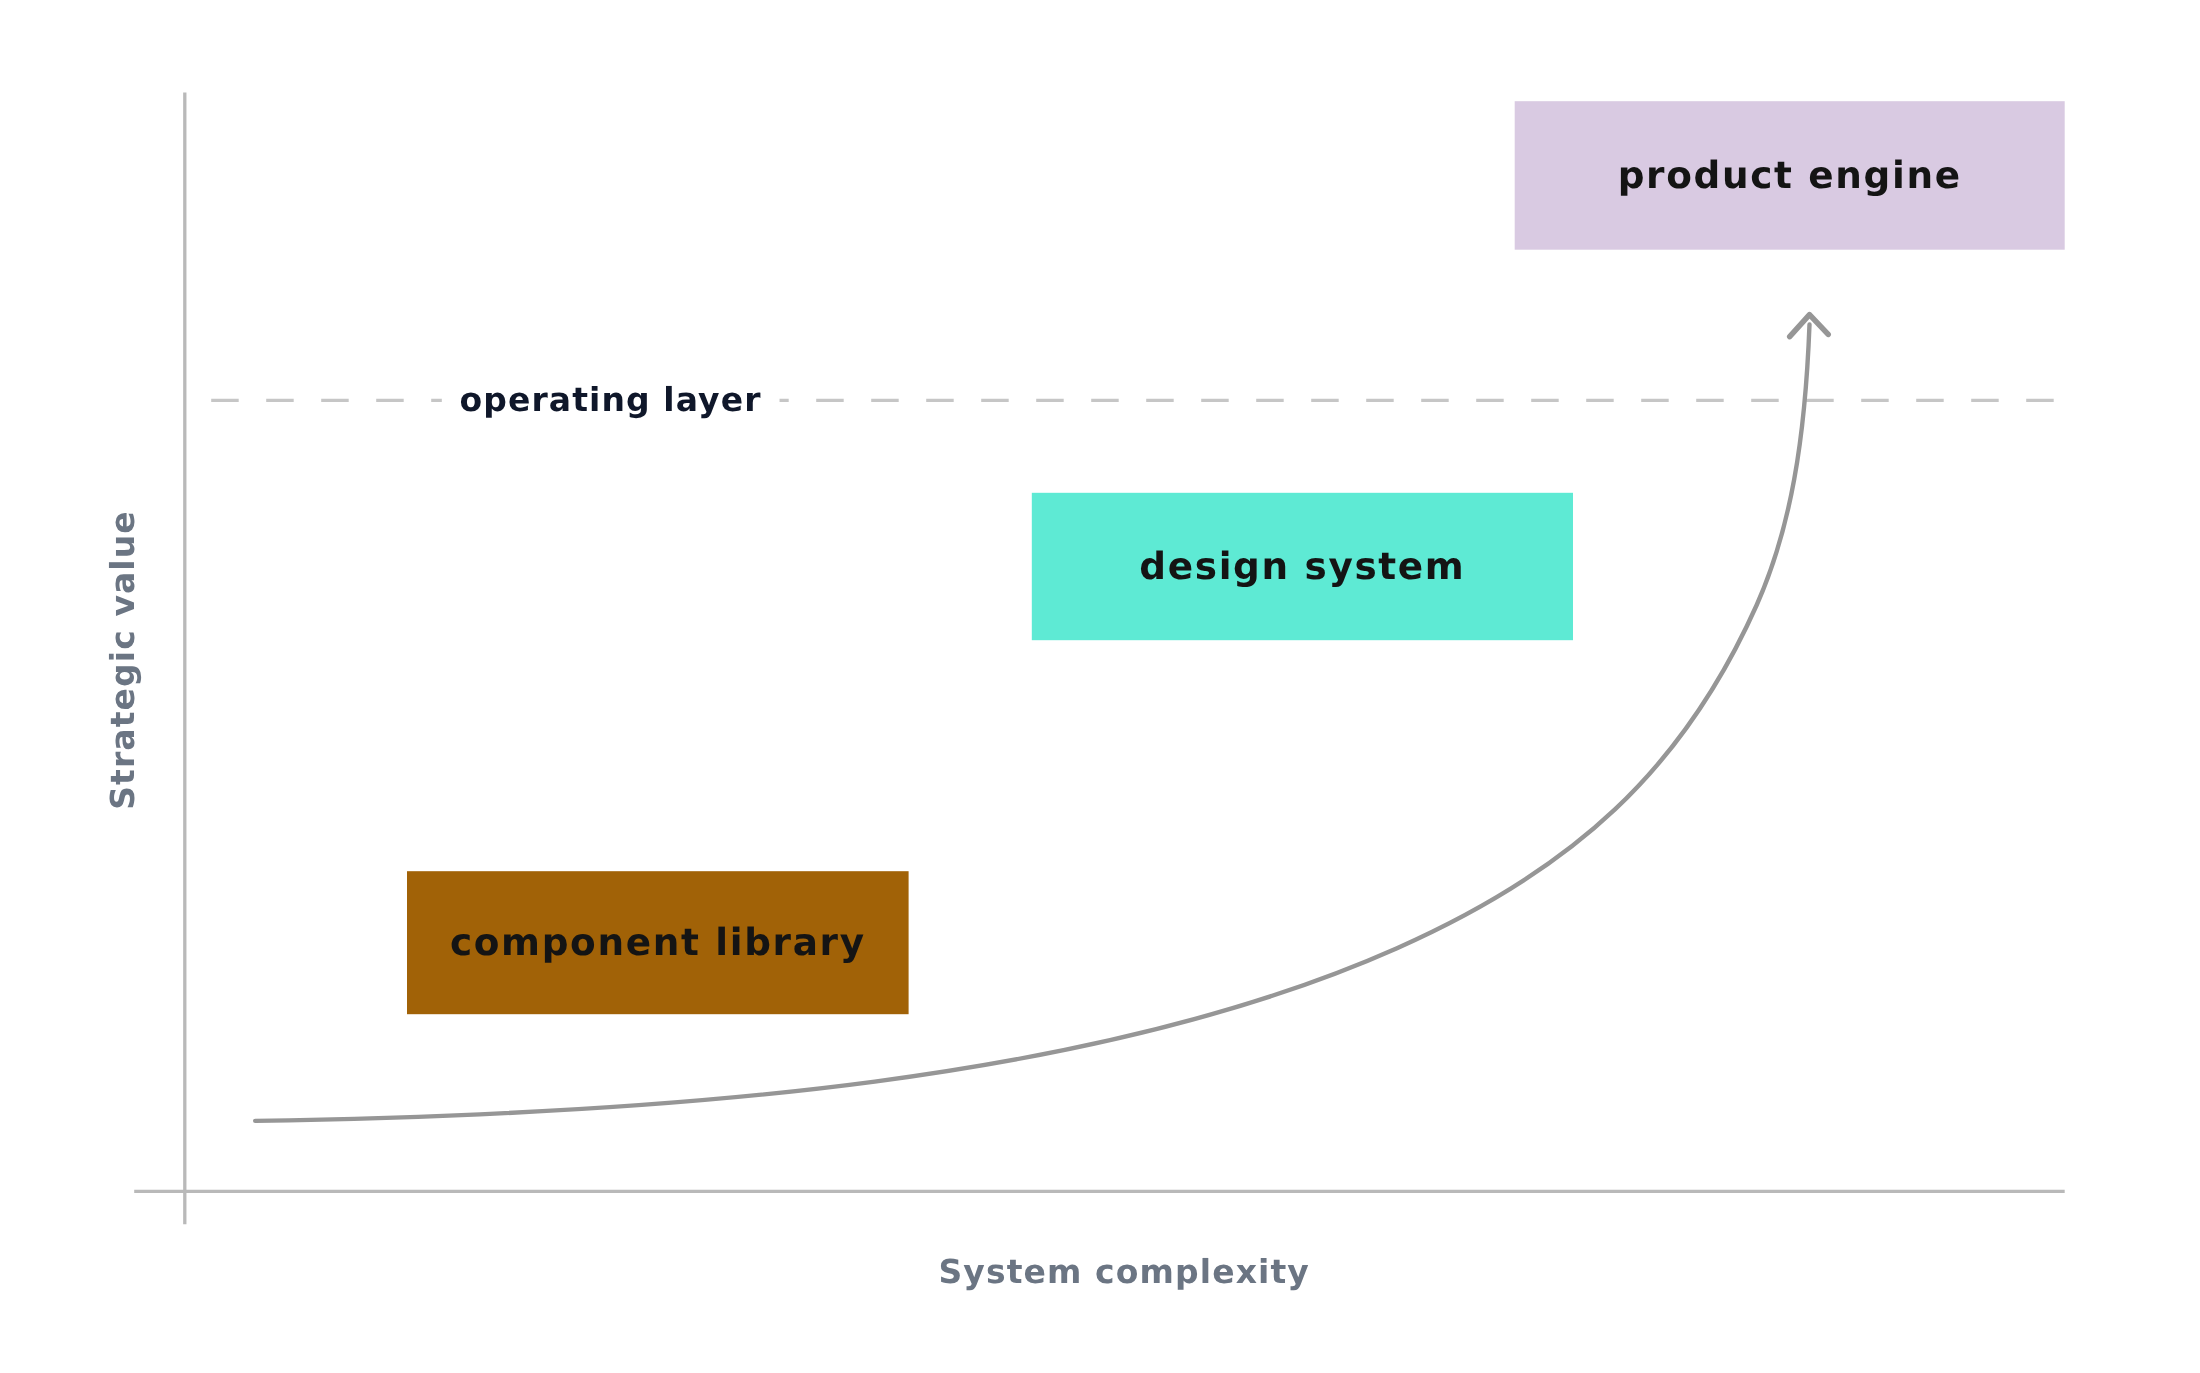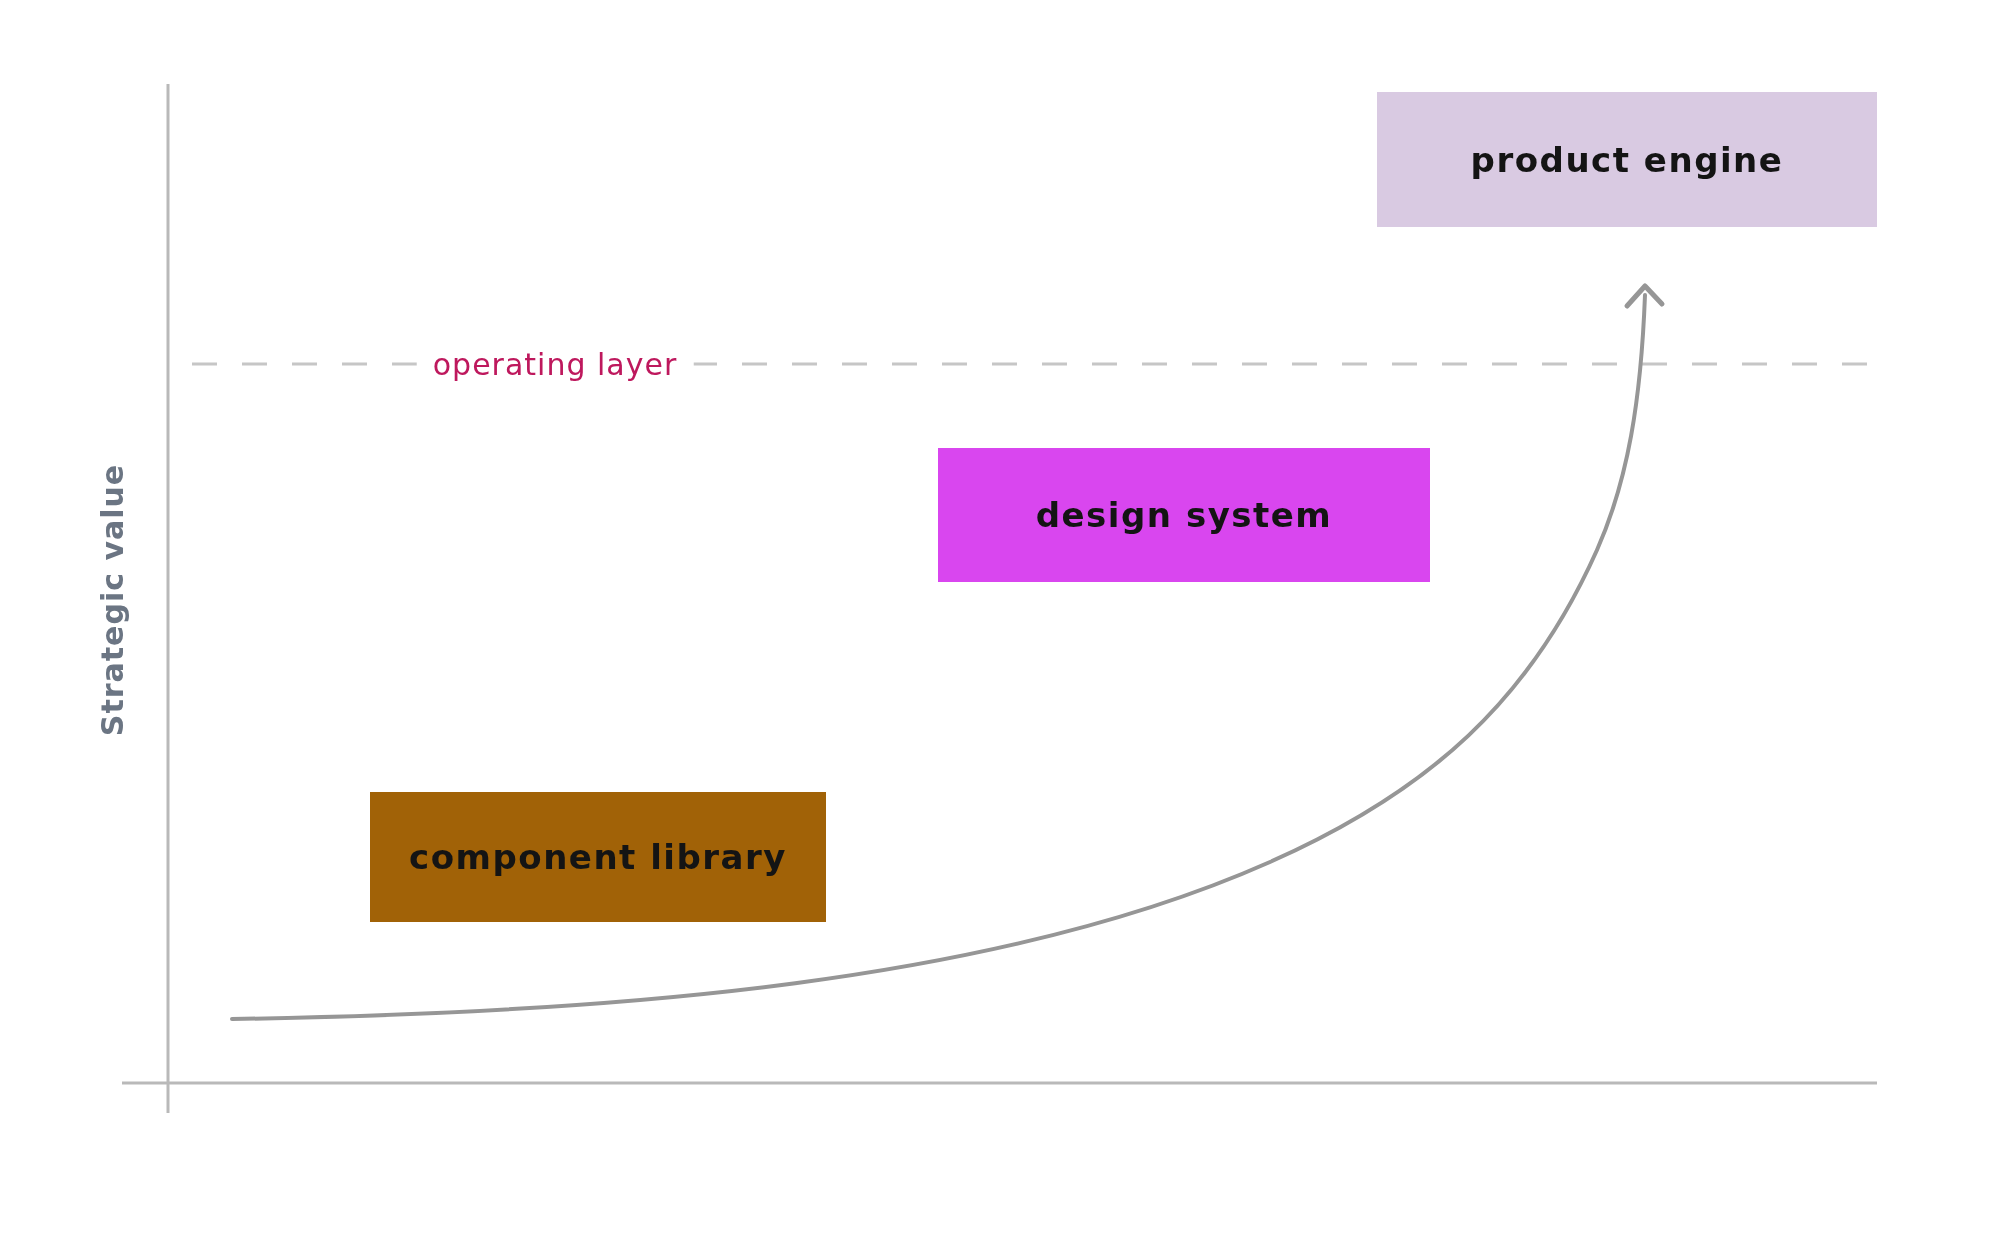--- a/index.html
+++ b/index.html
@@ -40,39 +40,39 @@
     top: 1157px;
     transform: translate(-50%, -50%);
   }
   .threshold-label {
     position: absolute;
     left: 555px;
     top: 364px;
     transform: translate(-50%, -50%);
     background: #ffffff;
     padding: 2px 16px;
-    color: #be185d;
+    color: #0f172a;
     font-size: 30px;
-    font-weight: 400;
+    font-weight: 700;
     letter-spacing: 1px;
     white-space: nowrap;
   }
   .stage-box {
     position: absolute;
     display: flex;
     align-items: center;
     justify-content: center;
     color: #141414;
     font-size: 34px;
     font-weight: 700;
     letter-spacing: 1.5px;
     white-space: nowrap;
   }
   .box-component { left: 370px;  top: 792px; width: 456px; height: 130px; background: #a16207; }
-  .box-design    { left: 938px;  top: 448px; width: 492px; height: 134px; background: #d946ef; }
+  .box-design    { left: 938px;  top: 448px; width: 492px; height: 134px; background: #5eead4; }
   .box-product   { left: 1377px; top: 92px; width: 500px; height: 135px; background: #d9cae2; }
 </style>
 </head>
 <body>
 
 <div id="stage">
 
   <svg class="lines" viewBox="0 0 2000 1248">
 
     <line x1="168" y1="84" x2="168" y2="1113" stroke="#b9b9b9" stroke-width="3"></line>
@@ -84,20 +84,21 @@
     <path d="M 232 1019
              C 620 1013, 1000 982, 1270 862
              C 1430 791, 1530 700, 1597 550
              C 1628 480, 1641 400, 1645 295" fill="none" stroke="#969696" stroke-width="4" stroke-linecap="round"></path>
 
     <path d="M 1627 306 L 1645 286 L 1662 304" fill="none" stroke="#969696" stroke-width="5" stroke-linecap="round" stroke-linejoin="round"></path>
   </svg>
 
   <div class="axis-label ylabel">Strategic value</div>
 
+  <div class="axis-label xlabel">System complexity</div>
 
   <div class="threshold-label">operating layer</div>
 
   <div class="stage-box box-component">
     <span>component library</span>
   </div>
 
   <div class="stage-box box-design">
     <span>design system</span>
   </div>

